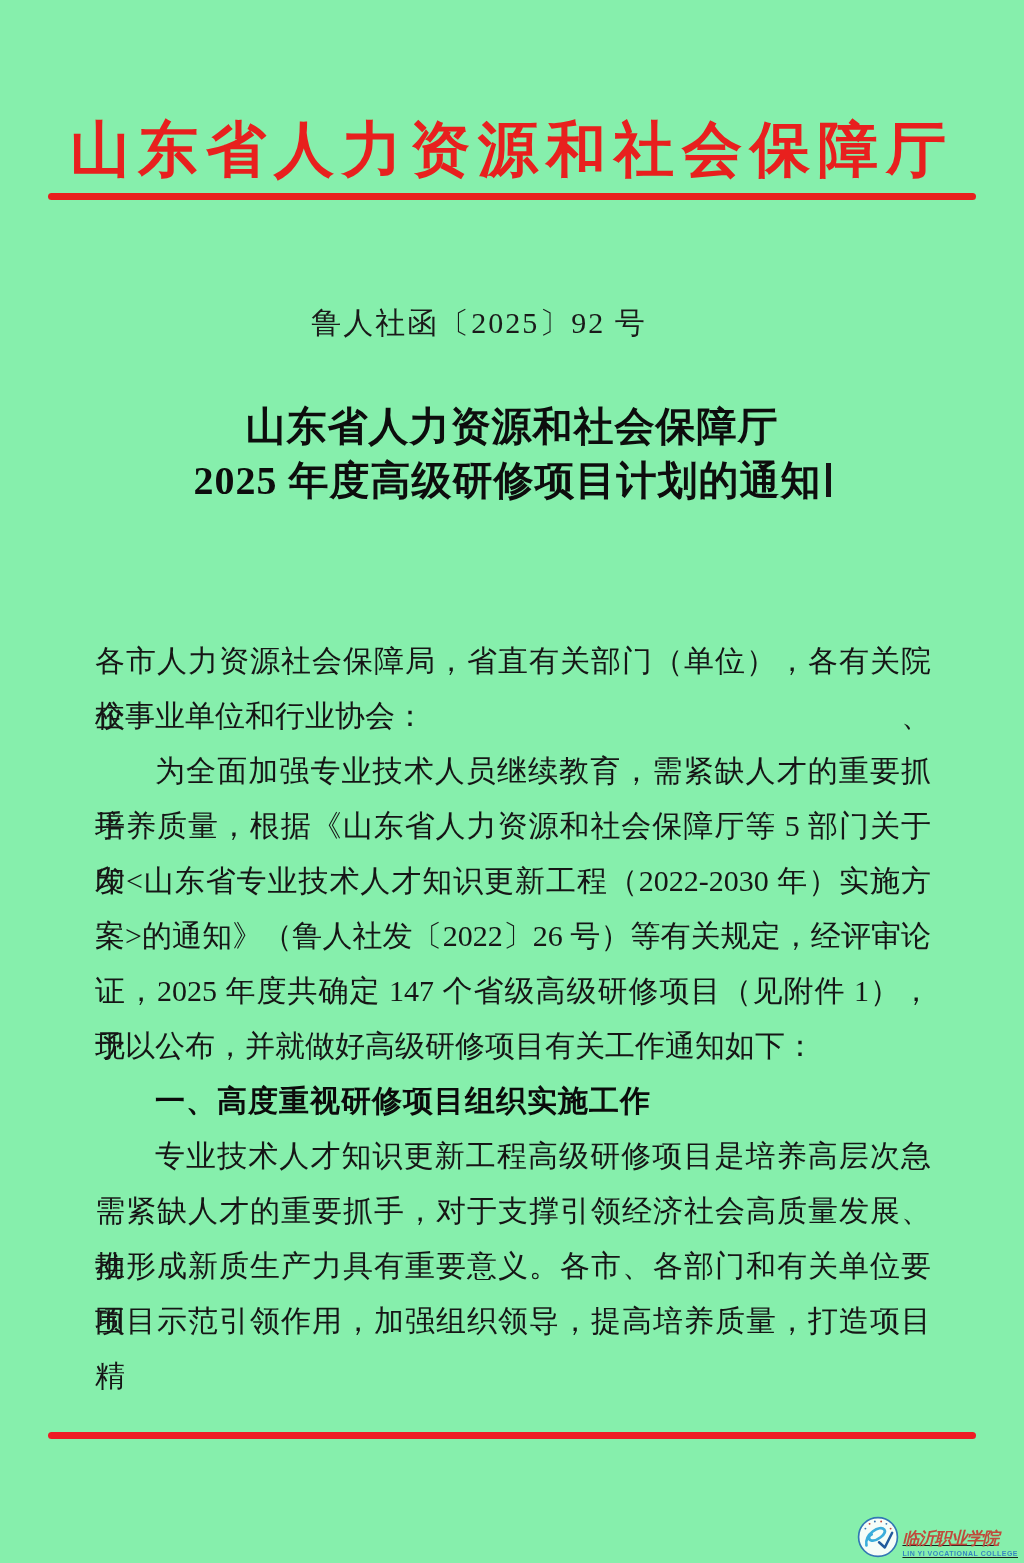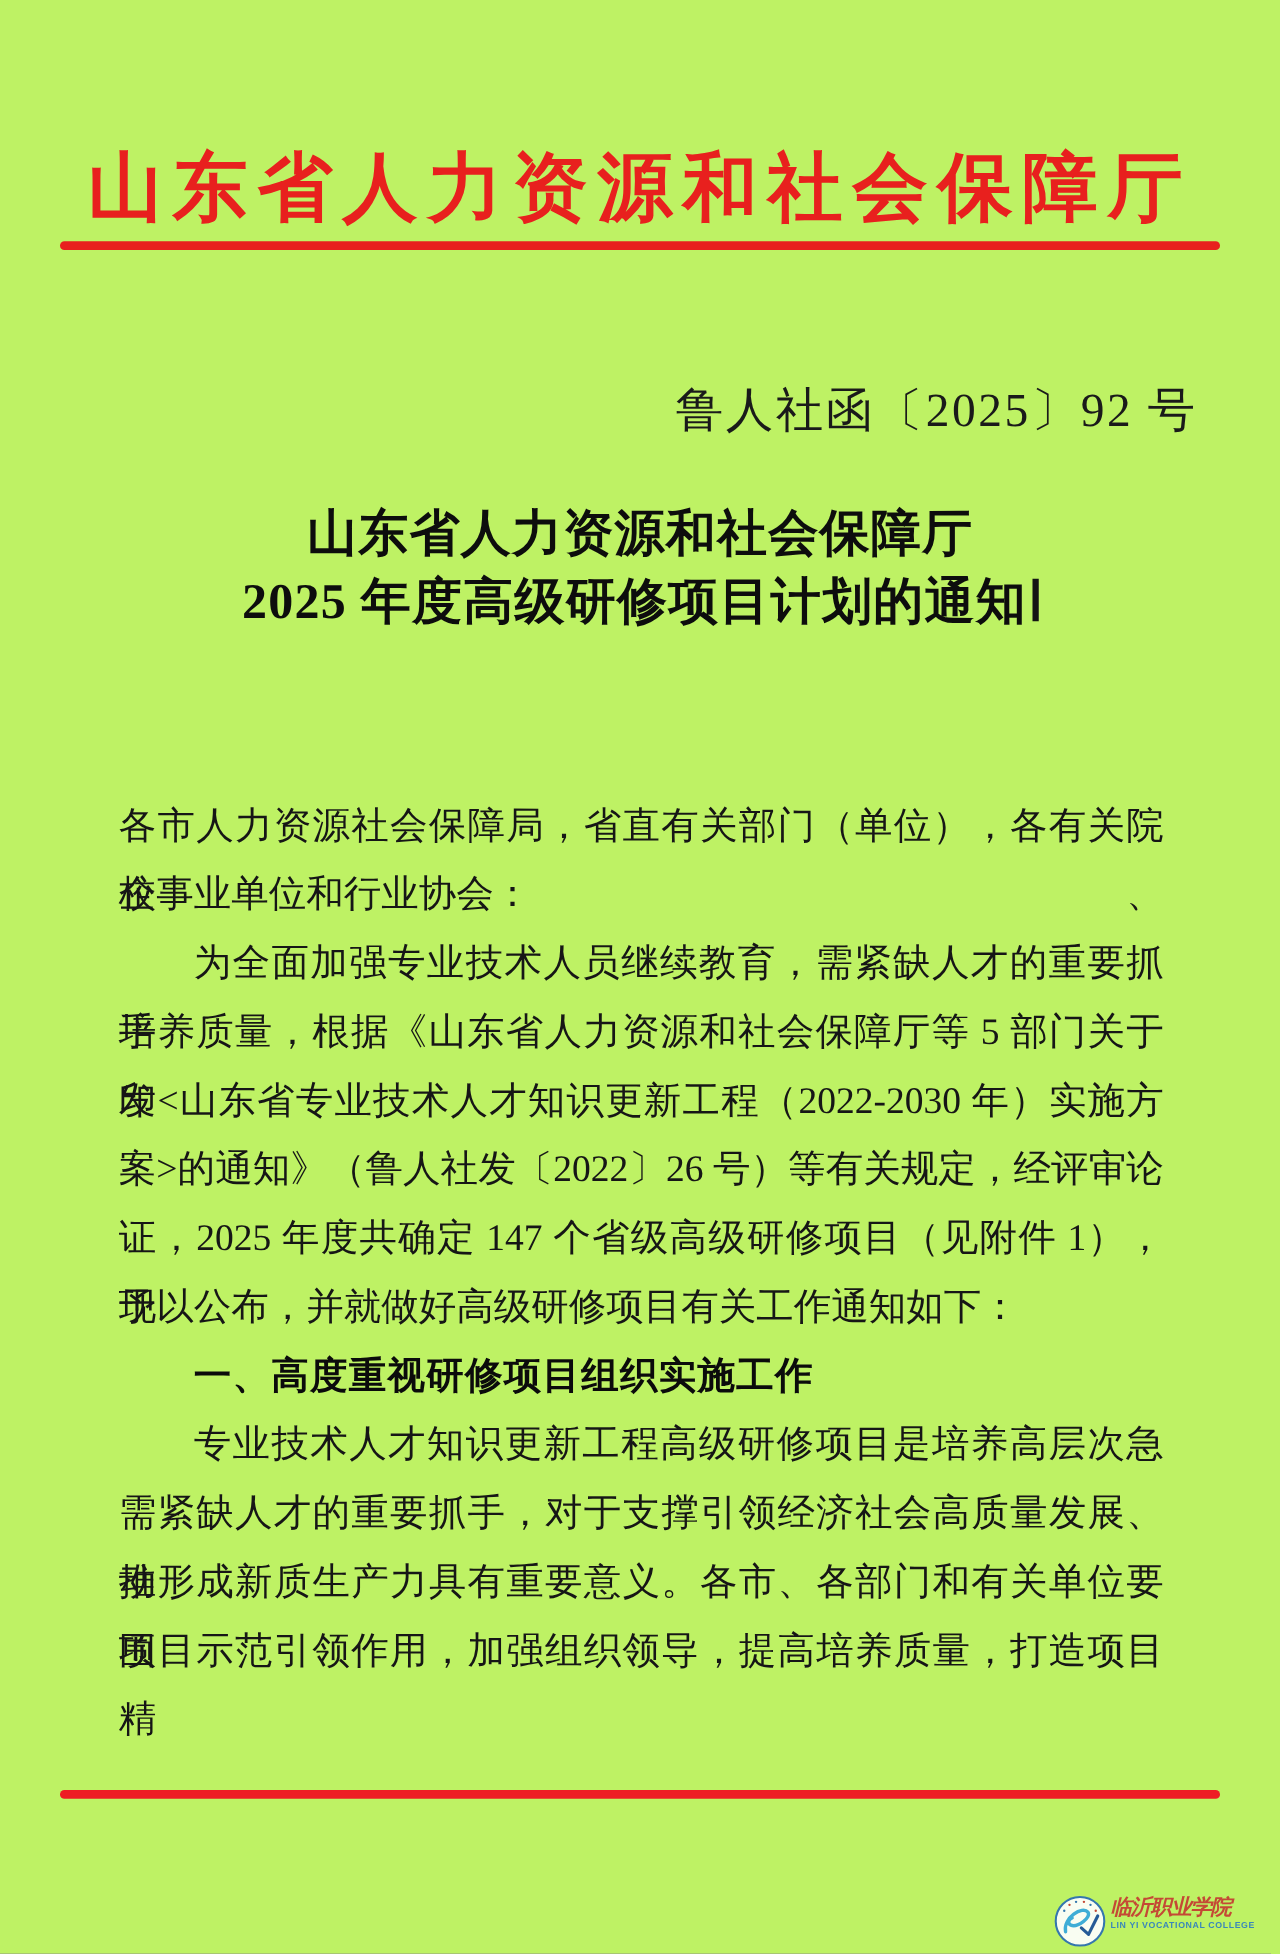--- a/index.html
+++ b/index.html
@@ -2,21 +2,21 @@
 <html><head>
 <meta charset="utf-8">
 <style>
   * { margin: 0; padding: 0; box-sizing: border-box; }
   html, body { background: #888; }
   .page {
     position: relative;
     width: 1024px;
     height: 1563px;
     margin: 0 auto;
-    background: #bef264;
+    background: #86efac;
     overflow: hidden;
     font-family: "Liberation Serif", "DejaVu Serif", serif;
     color: #111111;
   }
   
   .letterhead-title {
     position: absolute;
     top: 110px;
     left: 0;
     width: 100%;
@@ -37,22 +37,22 @@
     background: #e8201e;
     border-radius: 4px;
   }
   
   .doc-number {
     position: absolute;
     top: 303px;
     left: 0;
     width: 100%;
     padding-right: 66px;
-    text-align: right;
-    font-size: 38px;
+    text-align: center;
+    font-size: 30px;
     color: #1a1a1a;
     letter-spacing: 2px;
   }
   
   .doc-title {
     position: absolute;
     top: 400px;
     left: 0;
     width: 100%;
     text-align: center;
@@ -103,25 +103,26 @@
     left: 48px;
     width: 928px;
     height: 7px;
     background: #ee1c24;
     border-radius: 4px;
   }
   
   .college-logo {
     position: absolute;
     top: 1516px;
-    right: 20px;
+    right: 6px;
     display: flex;
-    align-items: flex-start;
+    align-items: flex-end;
     gap: 3px;
     opacity: 0.92;
+    text-decoration: underline;
   }
   .emblem { width: 42px; height: 42px; }
   .logo-text { display: flex; flex-direction: column; align-items: flex-start; }
   .logo-cn {
     font-size: 17px;
     font-weight: bold;
     font-style: italic;
     letter-spacing: -1px;
     color: #c53b32;
     font-family: "Liberation Serif", "DejaVu Serif", serif;

